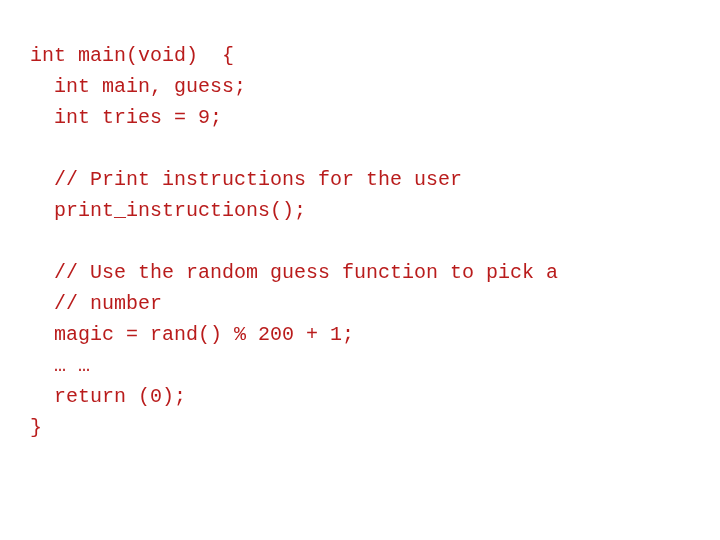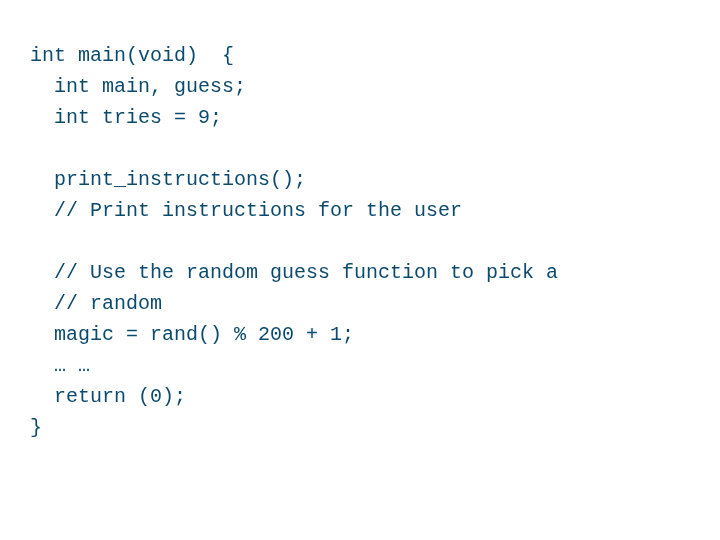--- a/index.html
+++ b/index.html
@@ -15,34 +15,34 @@
       display: flex;
       align-items: flex-start;
       justify-content: flex-start;
       padding: 20px 30px;
     }
 
     .code-block {
       font-family: 'Courier New', Courier, monospace;
       font-size: 20px;
       line-height: 1.55;
-      color: #0c4a6e;
+      color: #b91c1c;
       white-space: pre;
       margin-top: 20px;
     }
   </style>
 </head>
 <body>
 
 <div class="code-block" id="code-container"><span>int main(void)  {
 </span><span>  int main, guess;
 </span><span>  int tries = 9;
 </span><span>
+</span><span>  // Print instructions for the user
 </span><span>  print_instructions();
-</span><span>  // Print instructions for the user
 </span><span>
 </span><span>  // Use the random guess function to pick a
-</span><span>  // random
+</span><span>  // number
 </span><span>  magic = rand() % 200 + 1;
 </span><span>  … …
 </span><span>  return (0);
 </span><span>}
 </span></div>
 
 </body></html>

